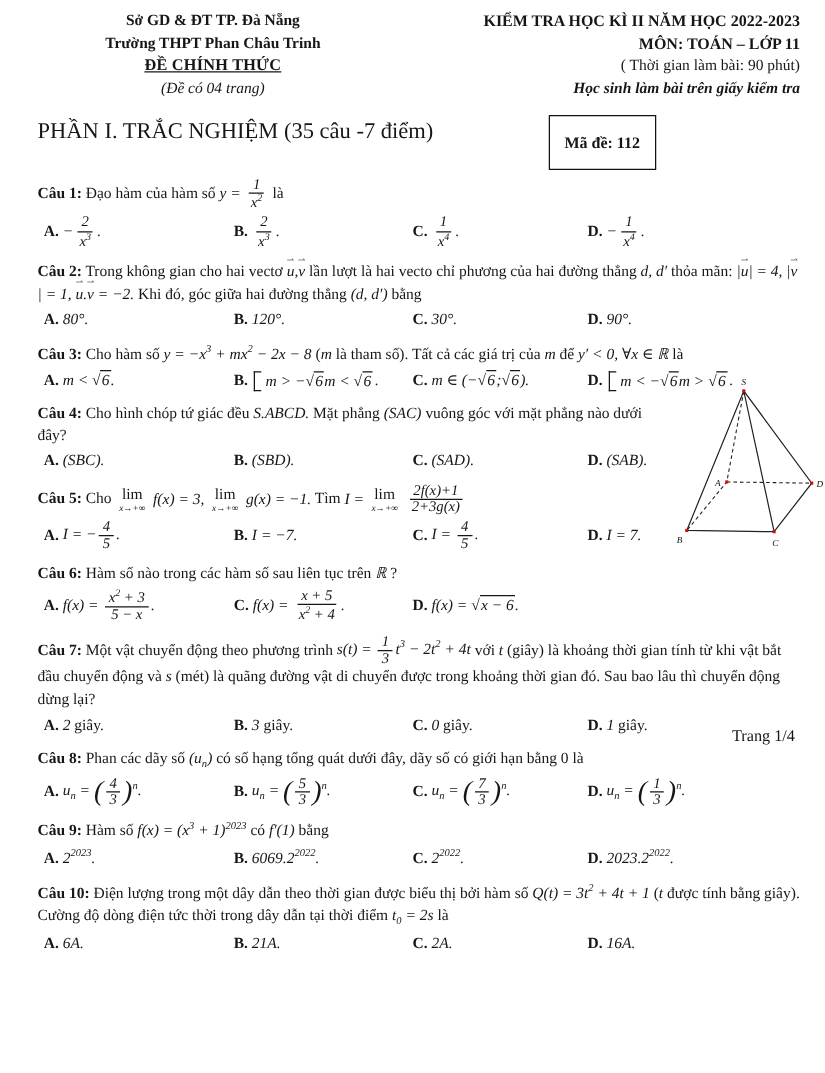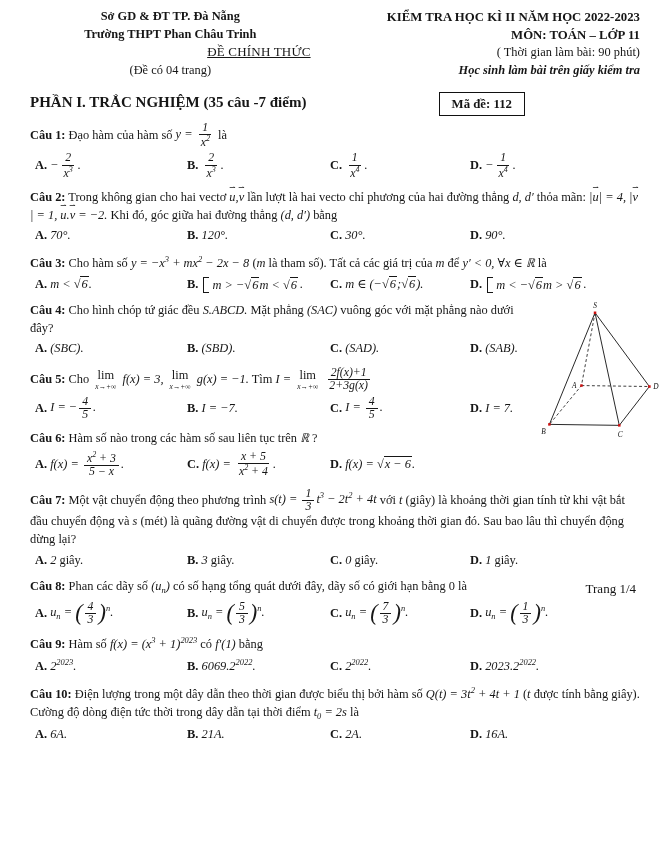--- a/index.html
+++ b/index.html
@@ -7,30 +7,30 @@
     width:660px;height:858px;background:#ffffff;color:#161616;
     font-family:"Liberation Serif","DejaVu Serif",serif;
     font-size:12.4px;line-height:1.42;overflow:hidden;
   }
   .page{position:relative;width:660px;height:614px;box-sizing:border-box;padding:8px 20px 0 30px;}
   
   .hdr{display:flex;}
   .hdr-left{width:46%;text-align:center;}
   .hdr-right{width:54%;text-align:right;}
   .hl1,.hl2{font-weight:bold;}
-  .hl3{font-weight:normal;text-decoration:underline;font-size:13px;letter-spacing:.2px;text-align:right;}
-  .hl4{}
+  .hl3{font-weight:bold;text-decoration:underline;font-size:13px;letter-spacing:.2px;}
+  .hl4{font-style:italic;}
   .hr1{font-weight:bold;font-size:12.8px;}
   .hr2{font-weight:bold;font-size:12.8px;}
   .hr3{}
   .hr4{font-weight:bold;font-style:italic;}
   
   .secrow{display:flex;justify-content:space-between;align-items:flex-start;margin-top:12px;margin-bottom:6px;}
-  .sec-title{font-weight:bold;font-size:15px;}
-  .code-box{border:1.4px solid #111;font-weight:bold;font-size:12.8px;padding:2px 12px;margin-right:115px;}
+  .sec-title{font-weight:normal;font-size:18px;}
+  .code-box{border:1.4px solid #111;font-weight:bold;font-size:12.8px;padding:12px 12px;margin-right:115px;}
   
   .question{margin-bottom:9px;}
   .q-label{font-weight:bold;}
   .q-body{max-width:612px;}
   .question.narrow .q-body{max-width:492px;}
   .q-options{display:grid;grid-template-columns:152px 143px 140px 1fr;padding-left:5px;margin-top:3px;align-items:center;}
   .opt{white-space:nowrap;}
   .opt-key{font-weight:bold;}
   .mm{font-style:italic;}
   
@@ -104,21 +104,21 @@
                 </span>.</span></span></div>
           <div class="opt"><span class="opt-key">D.</span> <span class="opt-body"><span class="mm">−<span class="fr">
                   <span class="fr-n">1</span>
                   <span class="fr-d">x<sup>4</sup></span>
                 </span>.</span></span></div>
         </div>
       </div>
       <div class="question">
         <div class="q-body"><span class="q-label">Câu 2:</span> <span>Trong không gian cho hai vectơ </span><span class="mm"><span class="vc"><span class="vc-a">⇀</span>u</span>,<span class="vc"><span class="vc-a">⇀</span>v</span></span><span> lần lượt là hai vecto chỉ phương của hai đường thẳng </span><span class="mm">d, d′</span><span> thỏa mãn: </span><span class="mm">|<span class="vc"><span class="vc-a">⇀</span>u</span>| = 4, |<span class="vc"><span class="vc-a">⇀</span>v</span>| = 1, <span class="vc"><span class="vc-a">⇀</span>u</span>.<span class="vc"><span class="vc-a">⇀</span>v</span> = −2.</span><span> Khi đó, góc giữa hai đường thẳng </span><span class="mm">(d, d′)</span><span> bằng</span></div>
         <div class="q-options">
-          <div class="opt"><span class="opt-key">A.</span> <span class="opt-body"><span class="mm">70°.</span></span></div>
+          <div class="opt"><span class="opt-key">A.</span> <span class="opt-body"><span class="mm">80°.</span></span></div>
           <div class="opt"><span class="opt-key">B.</span> <span class="opt-body"><span class="mm">120°.</span></span></div>
           <div class="opt"><span class="opt-key">C.</span> <span class="opt-body"><span class="mm">30°.</span></span></div>
           <div class="opt"><span class="opt-key">D.</span> <span class="opt-body"><span class="mm">90°.</span></span></div>
         </div>
       </div>
       <div class="question">
         <div class="q-body"><span class="q-label">Câu 3:</span> <span>Cho hàm số </span><span class="mm">y = −x<sup>3</sup> + mx<sup>2</sup> − 2x − 8</span><span> (</span><span class="mm">m</span><span> là tham số). Tất cả các giá trị của </span><span class="mm">m</span><span> để </span><span class="mm">y′ &lt; 0, ∀x ∈ ℝ</span><span> là</span></div>
         <div class="q-options">
           <div class="opt"><span class="opt-key">A.</span> <span class="opt-body"><span class="mm">m &lt; <span class="sq"><span class="sq-r">√</span><span class="sq-i">6</span></span>.</span></span></div>
           <div class="opt"><span class="opt-key">B.</span> <span class="opt-body"><span class="mm"><span class="cs">

